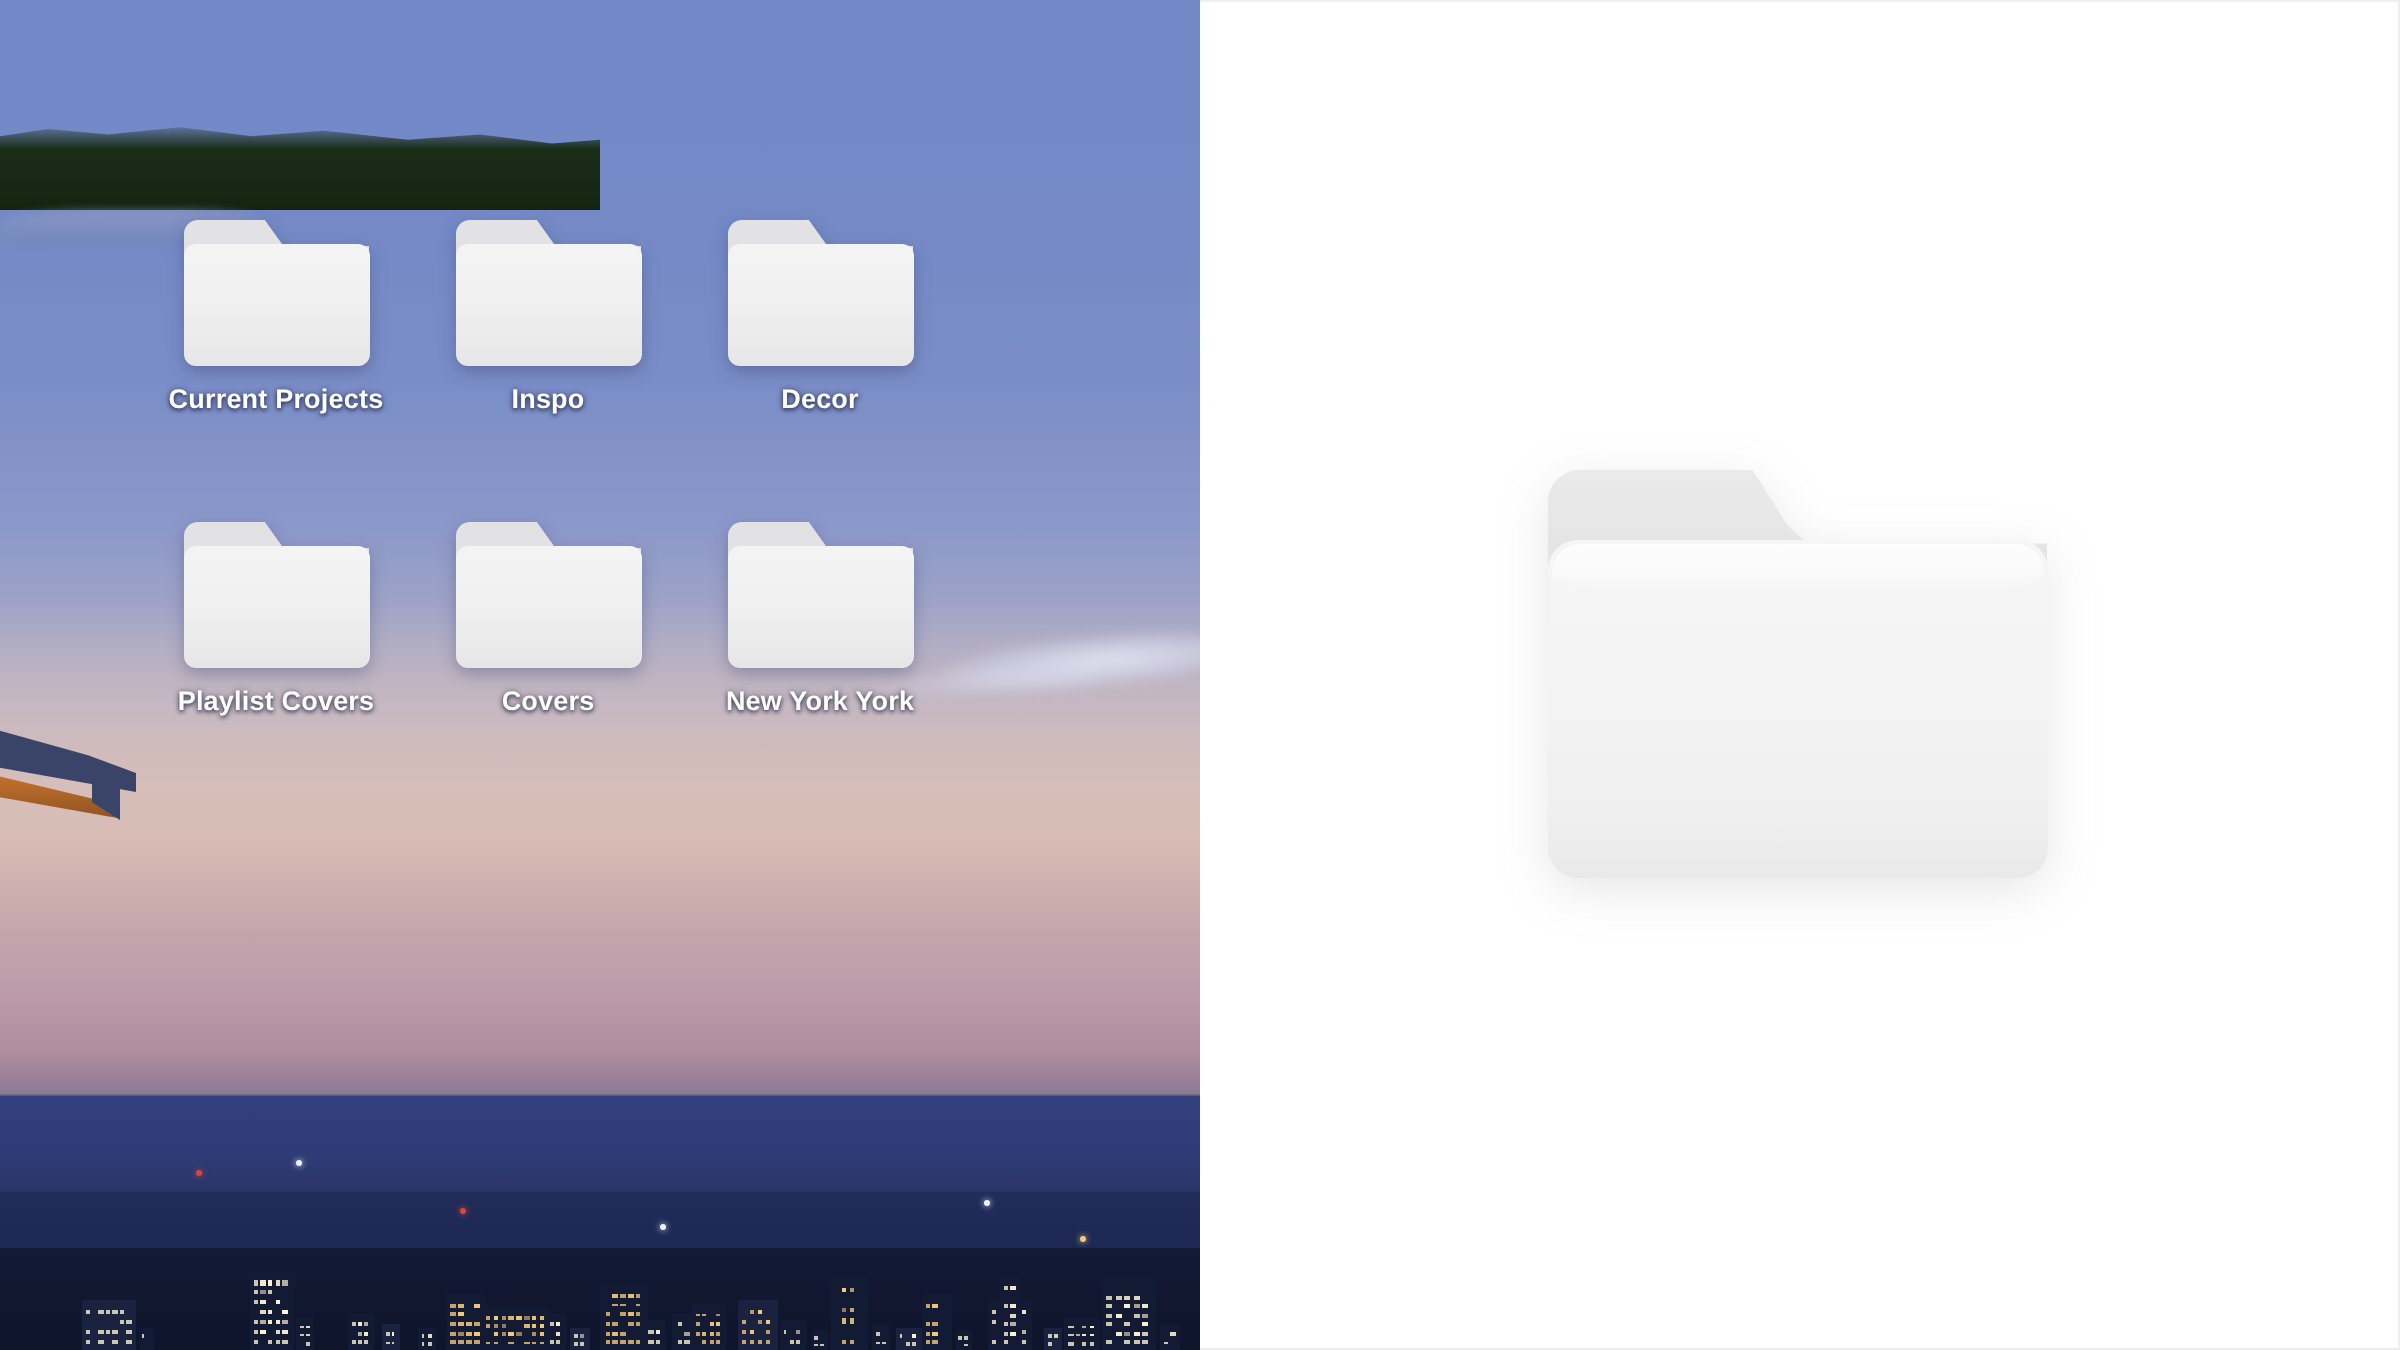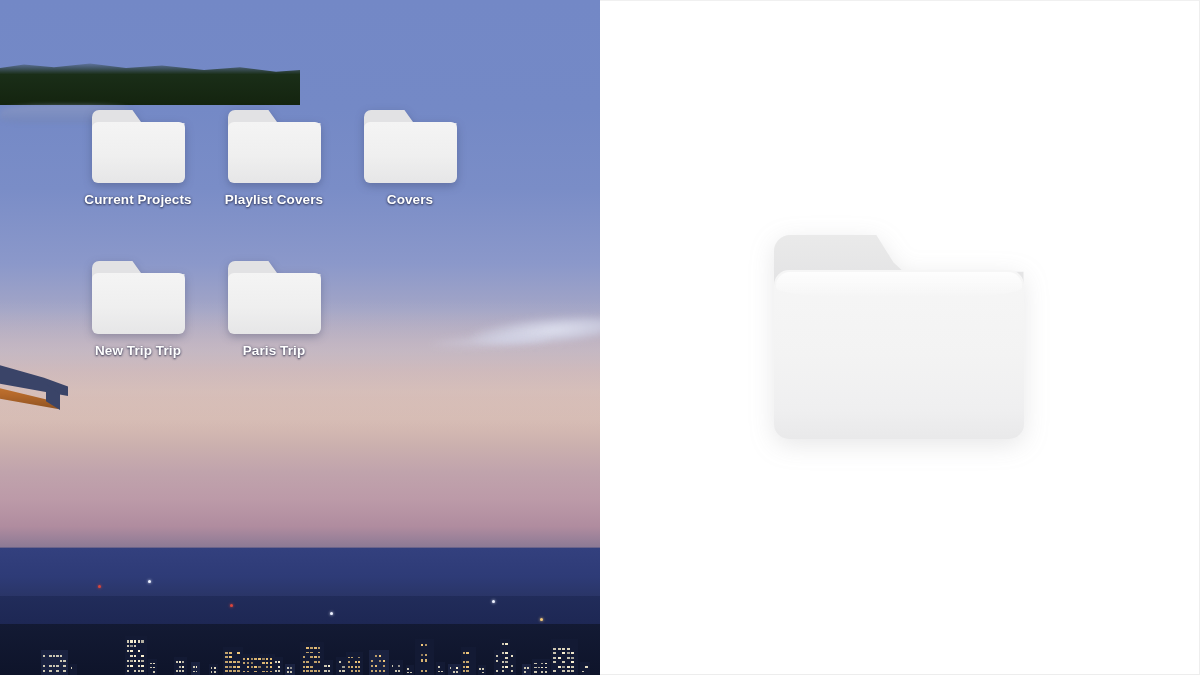--- a/index.html
+++ b/index.html
@@ -592,42 +592,49 @@
             <div class="back"></div>
             <div class="front"></div>
           </div>
           <div class="icon-label">Current Projects</div>
         </div>
         <div class="icon-cell">
           <div class="folder">
             <div class="back"></div>
             <div class="front"></div>
           </div>
+          <div class="icon-label">Inspo</div>
+        </div>
+        <div class="icon-cell">
+          <div class="folder">
+            <div class="back"></div>
+            <div class="front"></div>
+          </div>
+          <div class="icon-label">Decor</div>
+        </div>
+        <div class="icon-cell">
+          <div class="folder">
+            <div class="back"></div>
+            <div class="front"></div>
+          </div>
           <div class="icon-label">Playlist Covers</div>
         </div>
         <div class="icon-cell">
           <div class="folder">
             <div class="back"></div>
             <div class="front"></div>
           </div>
           <div class="icon-label">Covers</div>
         </div>
         <div class="icon-cell">
           <div class="folder">
             <div class="back"></div>
             <div class="front"></div>
           </div>
-          <div class="icon-label">New Trip Trip</div>
-        </div>
-        <div class="icon-cell">
-          <div class="folder">
-            <div class="back"></div>
-            <div class="front"></div>
-          </div>
-          <div class="icon-label">Paris Trip</div>
+          <div class="icon-label">New York York</div>
         </div>
       </div>
   <div class="beacon" style="left: 98px; top: 585px; background: rgb(217, 70, 60); box-shadow: rgb(217, 70, 60) 0px 0px 3px;"></div>
       <div class="beacon" style="left: 148px; top: 580px; background: rgb(238, 242, 255); box-shadow: rgb(238, 242, 255) 0px 0px 3px;"></div>
       <div class="beacon" style="left: 230px; top: 604px; background: rgb(217, 70, 60); box-shadow: rgb(217, 70, 60) 0px 0px 3px;"></div>
       <div class="beacon" style="left: 330px; top: 612px; background: rgb(238, 242, 255); box-shadow: rgb(238, 242, 255) 0px 0px 3px;"></div>
       <div class="beacon" style="left: 492px; top: 600px; background: rgb(238, 242, 255); box-shadow: rgb(238, 242, 255) 0px 0px 3px;"></div>
       <div class="beacon" style="left: 540px; top: 618px; background: rgb(242, 200, 122); box-shadow: rgb(242, 200, 122) 0px 0px 3px;"></div>
     </div>
 

